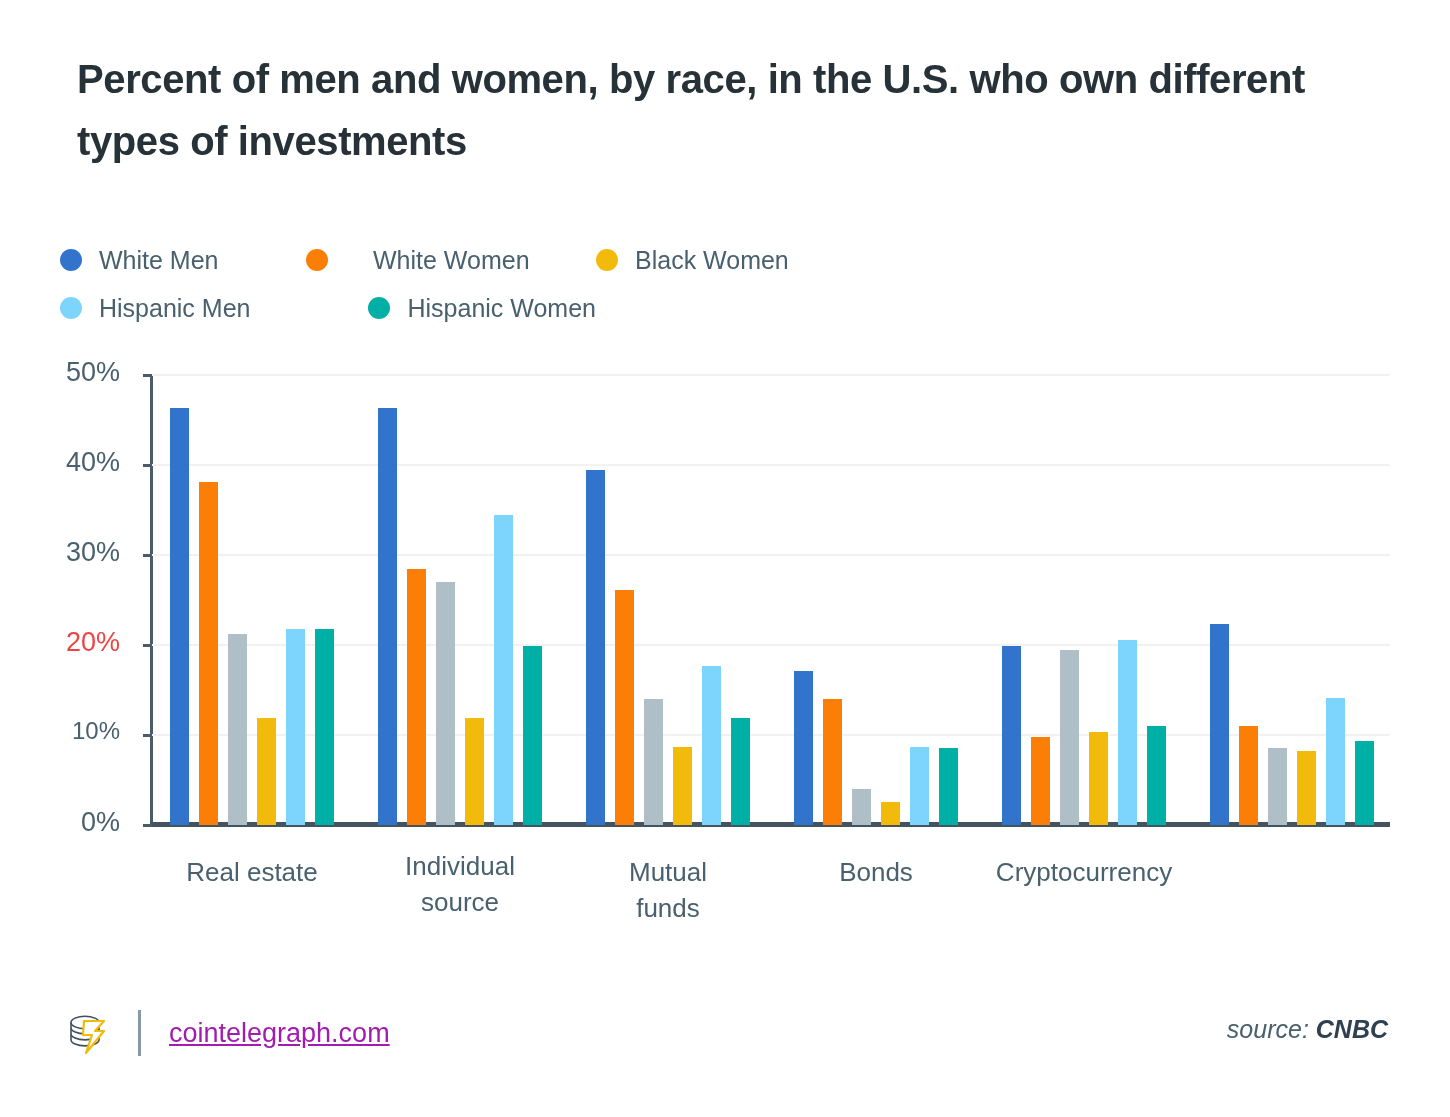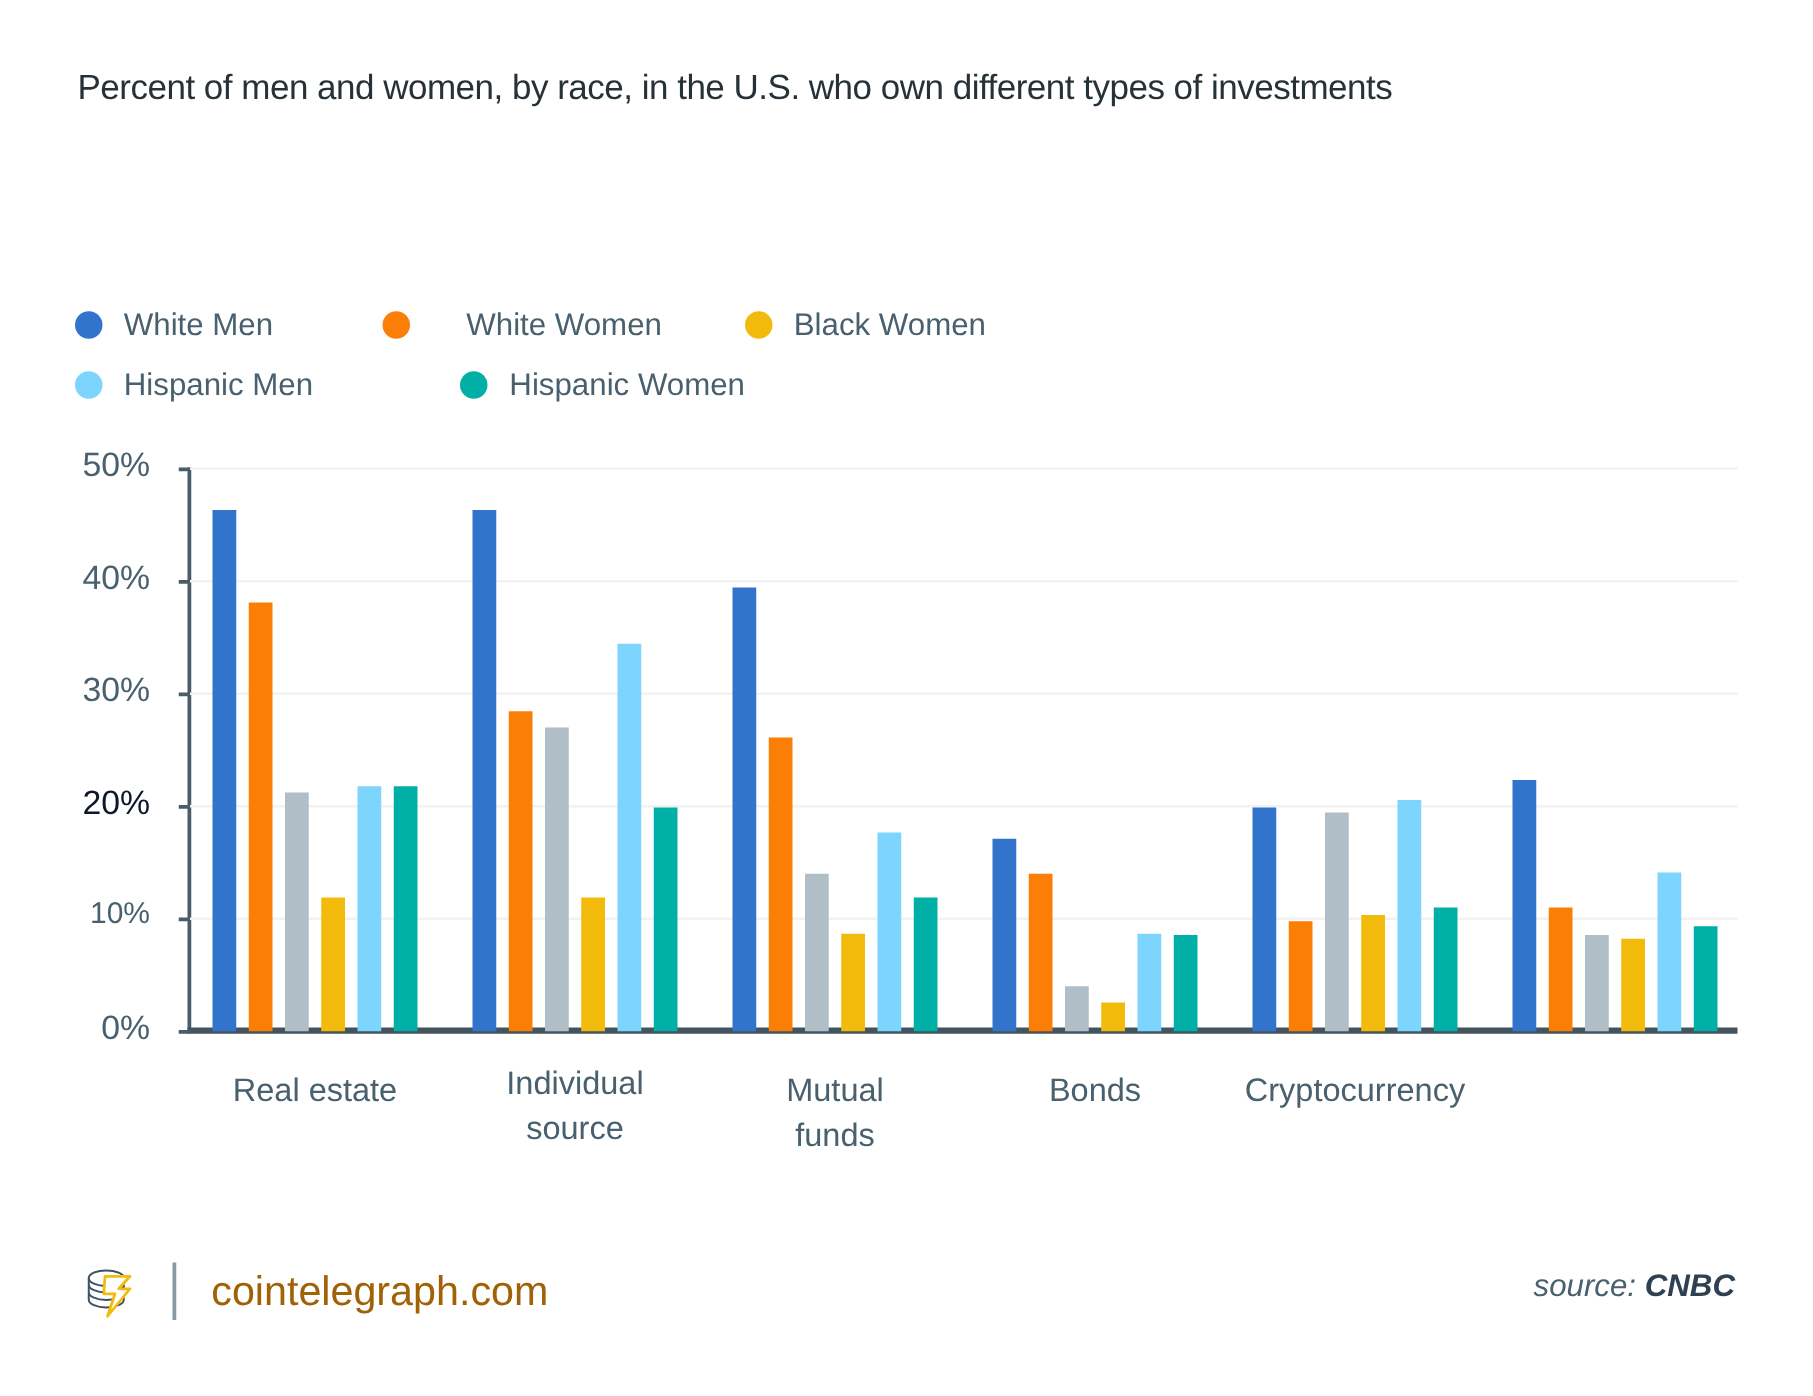--- a/index.html
+++ b/index.html
@@ -9,25 +9,25 @@
     height: 1117px;
     background: #ffffff;
     font-family: "Liberation Sans", sans-serif;
     overflow: hidden;
     position: relative;
   }
 
   
   #title {
     position: absolute;
-    left: 62px;
+    left: 77px;
     top: 48px;
     width: 1300px;
-    font-size: 28px;
-    font-weight: normal;
+    font-size: 40px;
+    font-weight: bold;
     line-height: 1.55;
     letter-spacing: -0.4px;
     color: #263238;
   }
 
   
   #legend {
     position: absolute;
     left: 60px;
     top: 236px;
@@ -115,21 +115,21 @@
     position: absolute;
     left: 62px;
     top: 1005px;
     display: flex;
     align-items: center;
   }
   #logo { width: 56px; height: 56px; margin-right: 20px; }
   #footer-divider {
     width: 3px; height: 46px; background: #8a9aa5; margin-right: 28px;
   }
-  #footer-site { font-size: 33px; color: #a16207; }
+  #footer-site { font-size: 27px; color: #a21caf; text-decoration: underline; }
   #source {
     position: absolute;
     right: 62px;
     top: 1015px;
     font-size: 25px;
     font-style: italic;
     color: #49606e;
   }
   #source b { font-style: italic; font-weight: bold; color: #2f4150; }
 </style>
@@ -164,21 +164,21 @@
 <div id="chart-wrap">
   <div class="axis-y"></div>
   <div class="axis-x"></div>
 <div class="ytick" style="top: 824px;"></div>
     <div class="ytick-label" style="position: absolute; left: 0px; width: 120px; text-align: right; font-size: 27px; color: rgb(73, 96, 110); top: 807px;">0%</div>
     <div class="gridline" style="top: 734px;"></div>
     <div class="ytick" style="top: 734px;"></div>
     <div class="ytick-label" style="position: absolute; left: 0px; width: 120px; text-align: right; font-size: 24px; color: rgb(73, 96, 110); top: 717px;">10%</div>
     <div class="gridline" style="top: 644px;"></div>
     <div class="ytick" style="top: 644px;"></div>
-    <div class="ytick-label" style="position: absolute; left: 0px; width: 120px; text-align: right; font-size: 27px; color: #0f172a; top: 627px;">20%</div>
+    <div class="ytick-label" style="position: absolute; left: 0px; width: 120px; text-align: right; font-size: 27px; color: #ef4444; top: 627px;">20%</div>
     <div class="gridline" style="top: 554px;"></div>
     <div class="ytick" style="top: 554px;"></div>
     <div class="ytick-label" style="position: absolute; left: 0px; width: 120px; text-align: right; font-size: 27px; color: rgb(73, 96, 110); top: 537px;">30%</div>
     <div class="gridline" style="top: 464px;"></div>
     <div class="ytick" style="top: 464px;"></div>
     <div class="ytick-label" style="position: absolute; left: 0px; width: 120px; text-align: right; font-size: 27px; color: rgb(73, 96, 110); top: 447px;">40%</div>
     <div class="gridline" style="top: 374px;"></div>
     <div class="ytick" style="top: 374px;"></div>
     <div class="ytick-label" style="position: absolute; left: 0px; width: 120px; text-align: right; font-size: 27px; color: rgb(73, 96, 110); top: 357px;">50%</div>
     <div class="bar" style="left: 170px; width: 19px; height: 416.7px; background: rgb(50, 116, 204);"></div>

